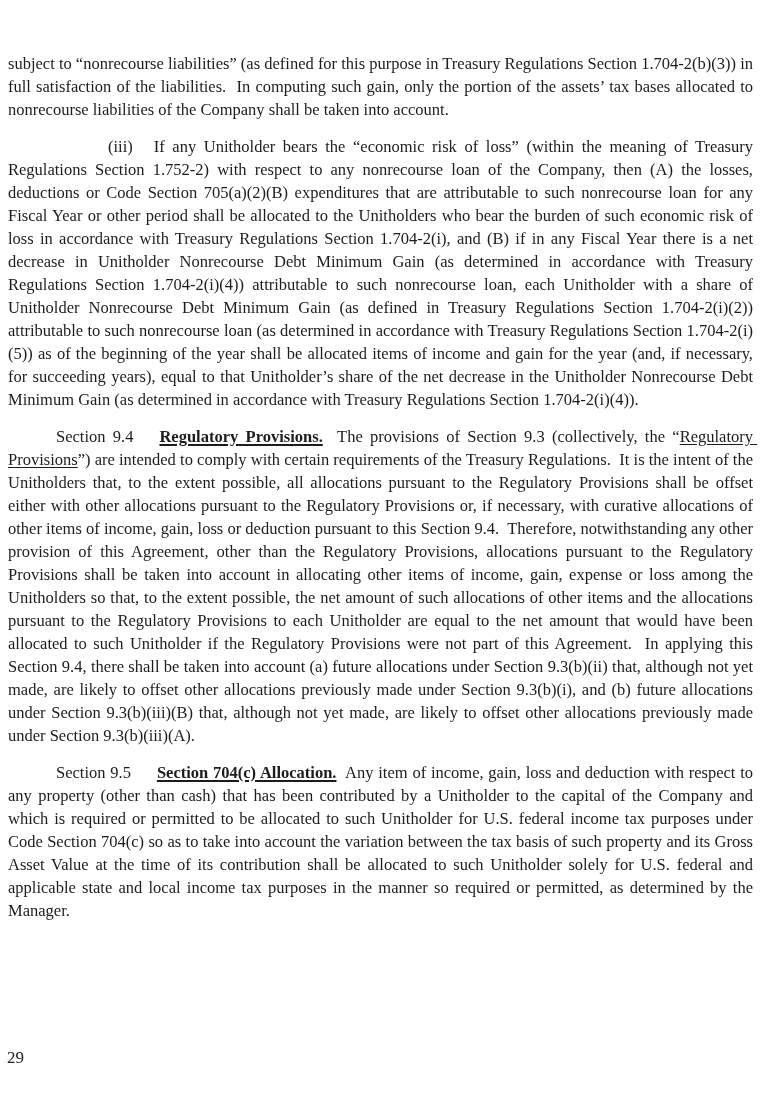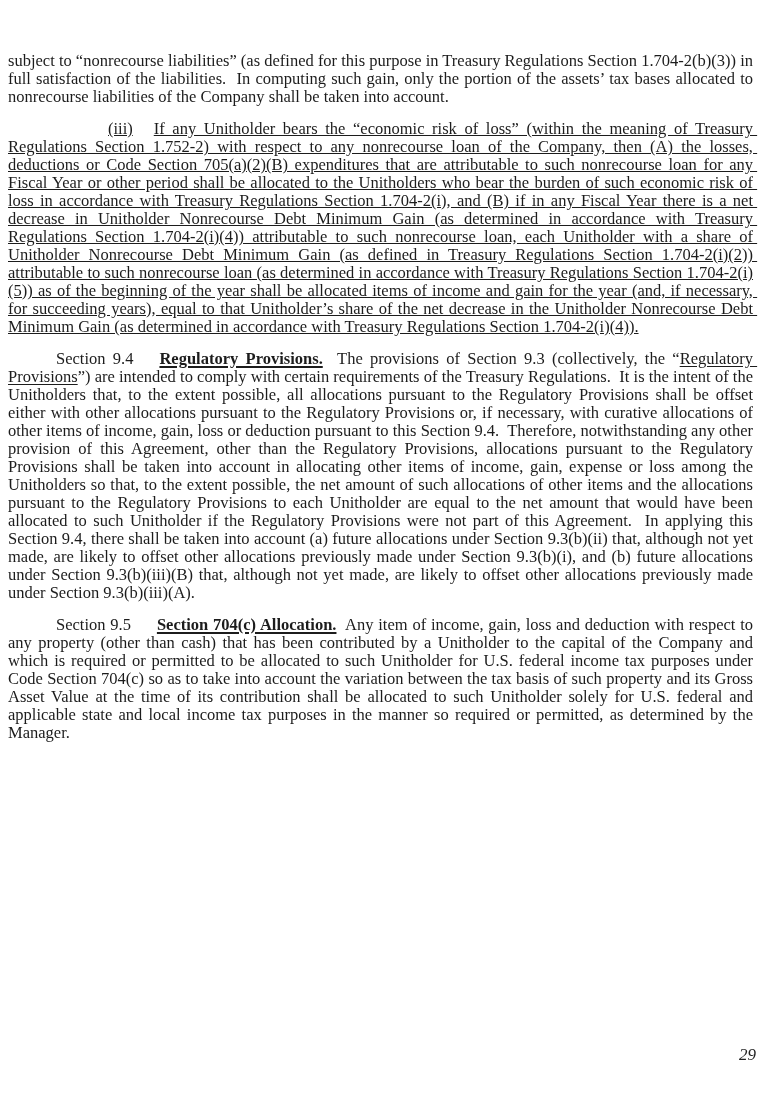--- a/index.html
+++ b/index.html
@@ -10,35 +10,34 @@
   .page {
     position: relative;
     width: 778px;
     height: 1113px;
     box-sizing: border-box;
     background: #ffffff;
     padding: 52px 25px 0 8px;
     overflow: hidden;
     font-family: "Liberation Serif", "DejaVu Serif", serif;
     font-size: 16.5px;
-    line-height: 18px;
+    line-height: 23px;
     color: #1c1c1c;
   }
   p.para {
     margin: 0 0 14px 0;
     text-align: justify;
     white-space: pre-wrap;
   }
   .quote-block {
     margin-left: 68px;
     margin-right: 18px;
   }
   .clause {
     text-indent: 100px;
-    text-decoration: underline;
   }
   .section-para {
     text-indent: 48px;
   }
   .tab {
     display: inline-block;
   }
   .t-sm { width: 21px; }
   .t-lg { width: 26px; }
   .sec-heading {
@@ -49,24 +48,23 @@
   }
   .defined-term {
     text-decoration: underline;
     text-underline-offset: 2px;
   }
   .page-number {
     position: absolute;
     top: 1046px;
     left: 7px;
     right: 22px;
-    text-align: right;
+    text-align: left;
     font-size: 17px;
     color: #222;
-    font-style: italic;
   }
   .doc-id {
     position: absolute;
     top: 1108px;
     left: 14px;
     font-size: 12.5px;
     color: #222;
   }
 </style>
 </head>

